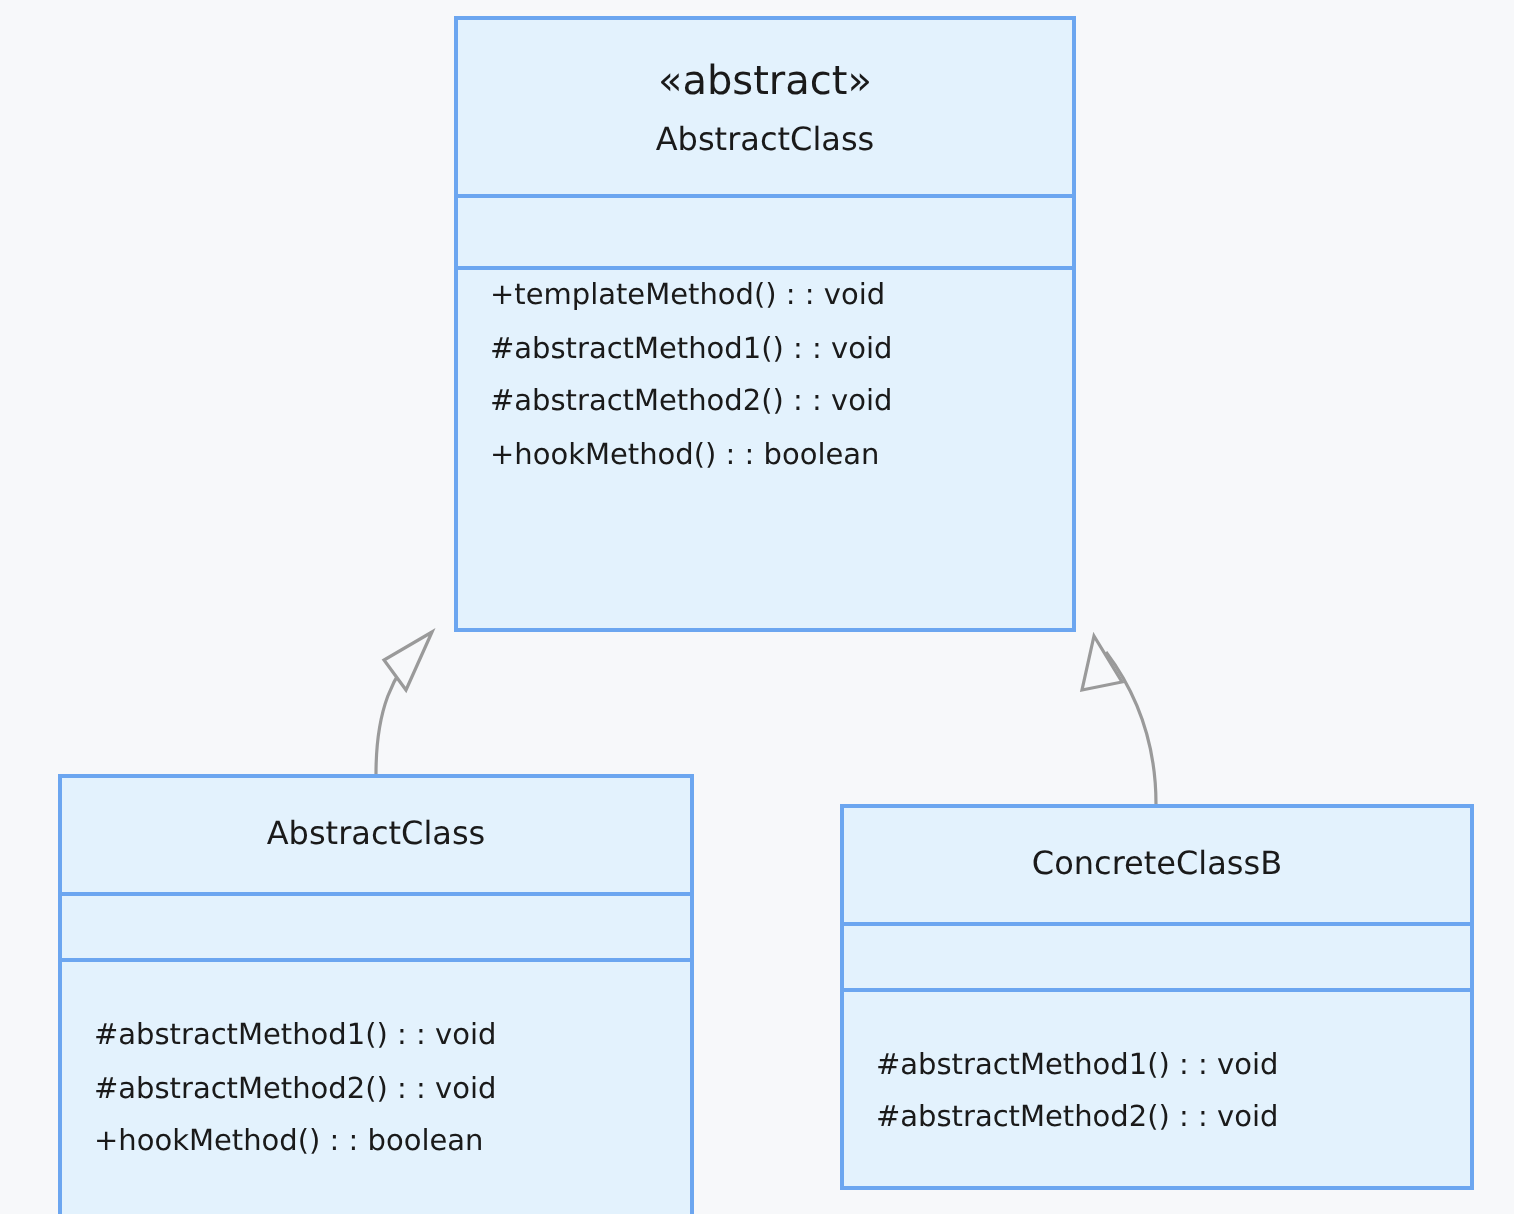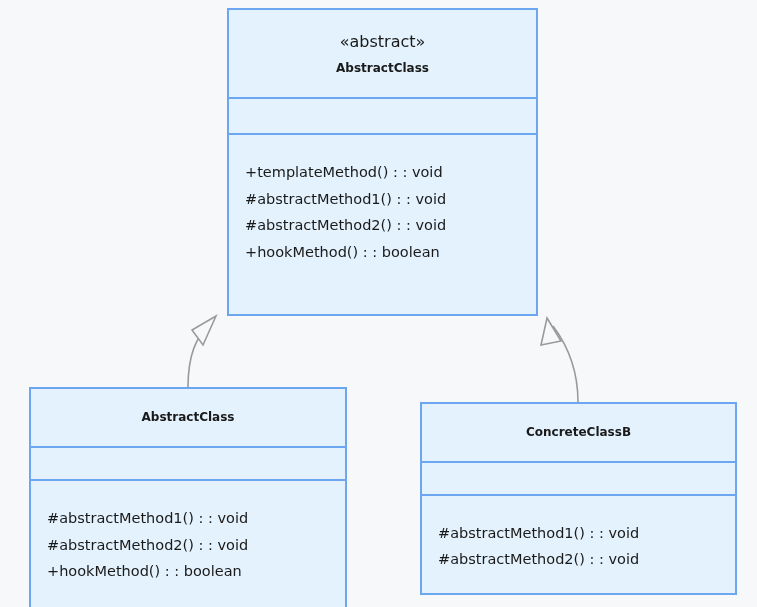--- a/index.html
+++ b/index.html
@@ -52,48 +52,47 @@
     border-top: 2px solid #6ca6f0;
   }
   .compartment.methods-compartment {
     border-top: 2px solid #6ca6f0;
     padding-left: 16px;
     display: flex;
     flex-direction: column;
     justify-content: flex-start;
   }
   .stereotype {
-    font-size: 16px;
+    font-size: 20px;
     color: #1a1a1a;
     line-height: 1.0;
     margin-bottom: 12px;
   }
   .class-title {
-    font-size: 12px;
+    font-size: 16px;
     color: #1a1a1a;
     line-height: 1.0;
-    font-weight: bold;
   }
   .member-line {
     font-size: 14.5px;
     color: #1a1a1a;
     line-height: 26.5px;
     white-space: nowrap;
   }
 
   
   #abstract-class {
     left: 227px;
     top: 8px;
     width: 311px;
     height: 308px;
   }
   #abstract-class .name-compartment { height: 87px; }
   #abstract-class .attrs-compartment { height: 36px; }
-  #abstract-class .methods-compartment { height: 163px; padding-top: 24px; }
+  #abstract-class .methods-compartment { height: 163px; }
 
   
   #concrete-class-a {
     left: 29px;
     top: 387px;
     width: 318px;
     height: 222px;
   }
   #concrete-class-a .name-compartment { height: 58px; }
   #concrete-class-a .attrs-compartment { height: 34px; }

